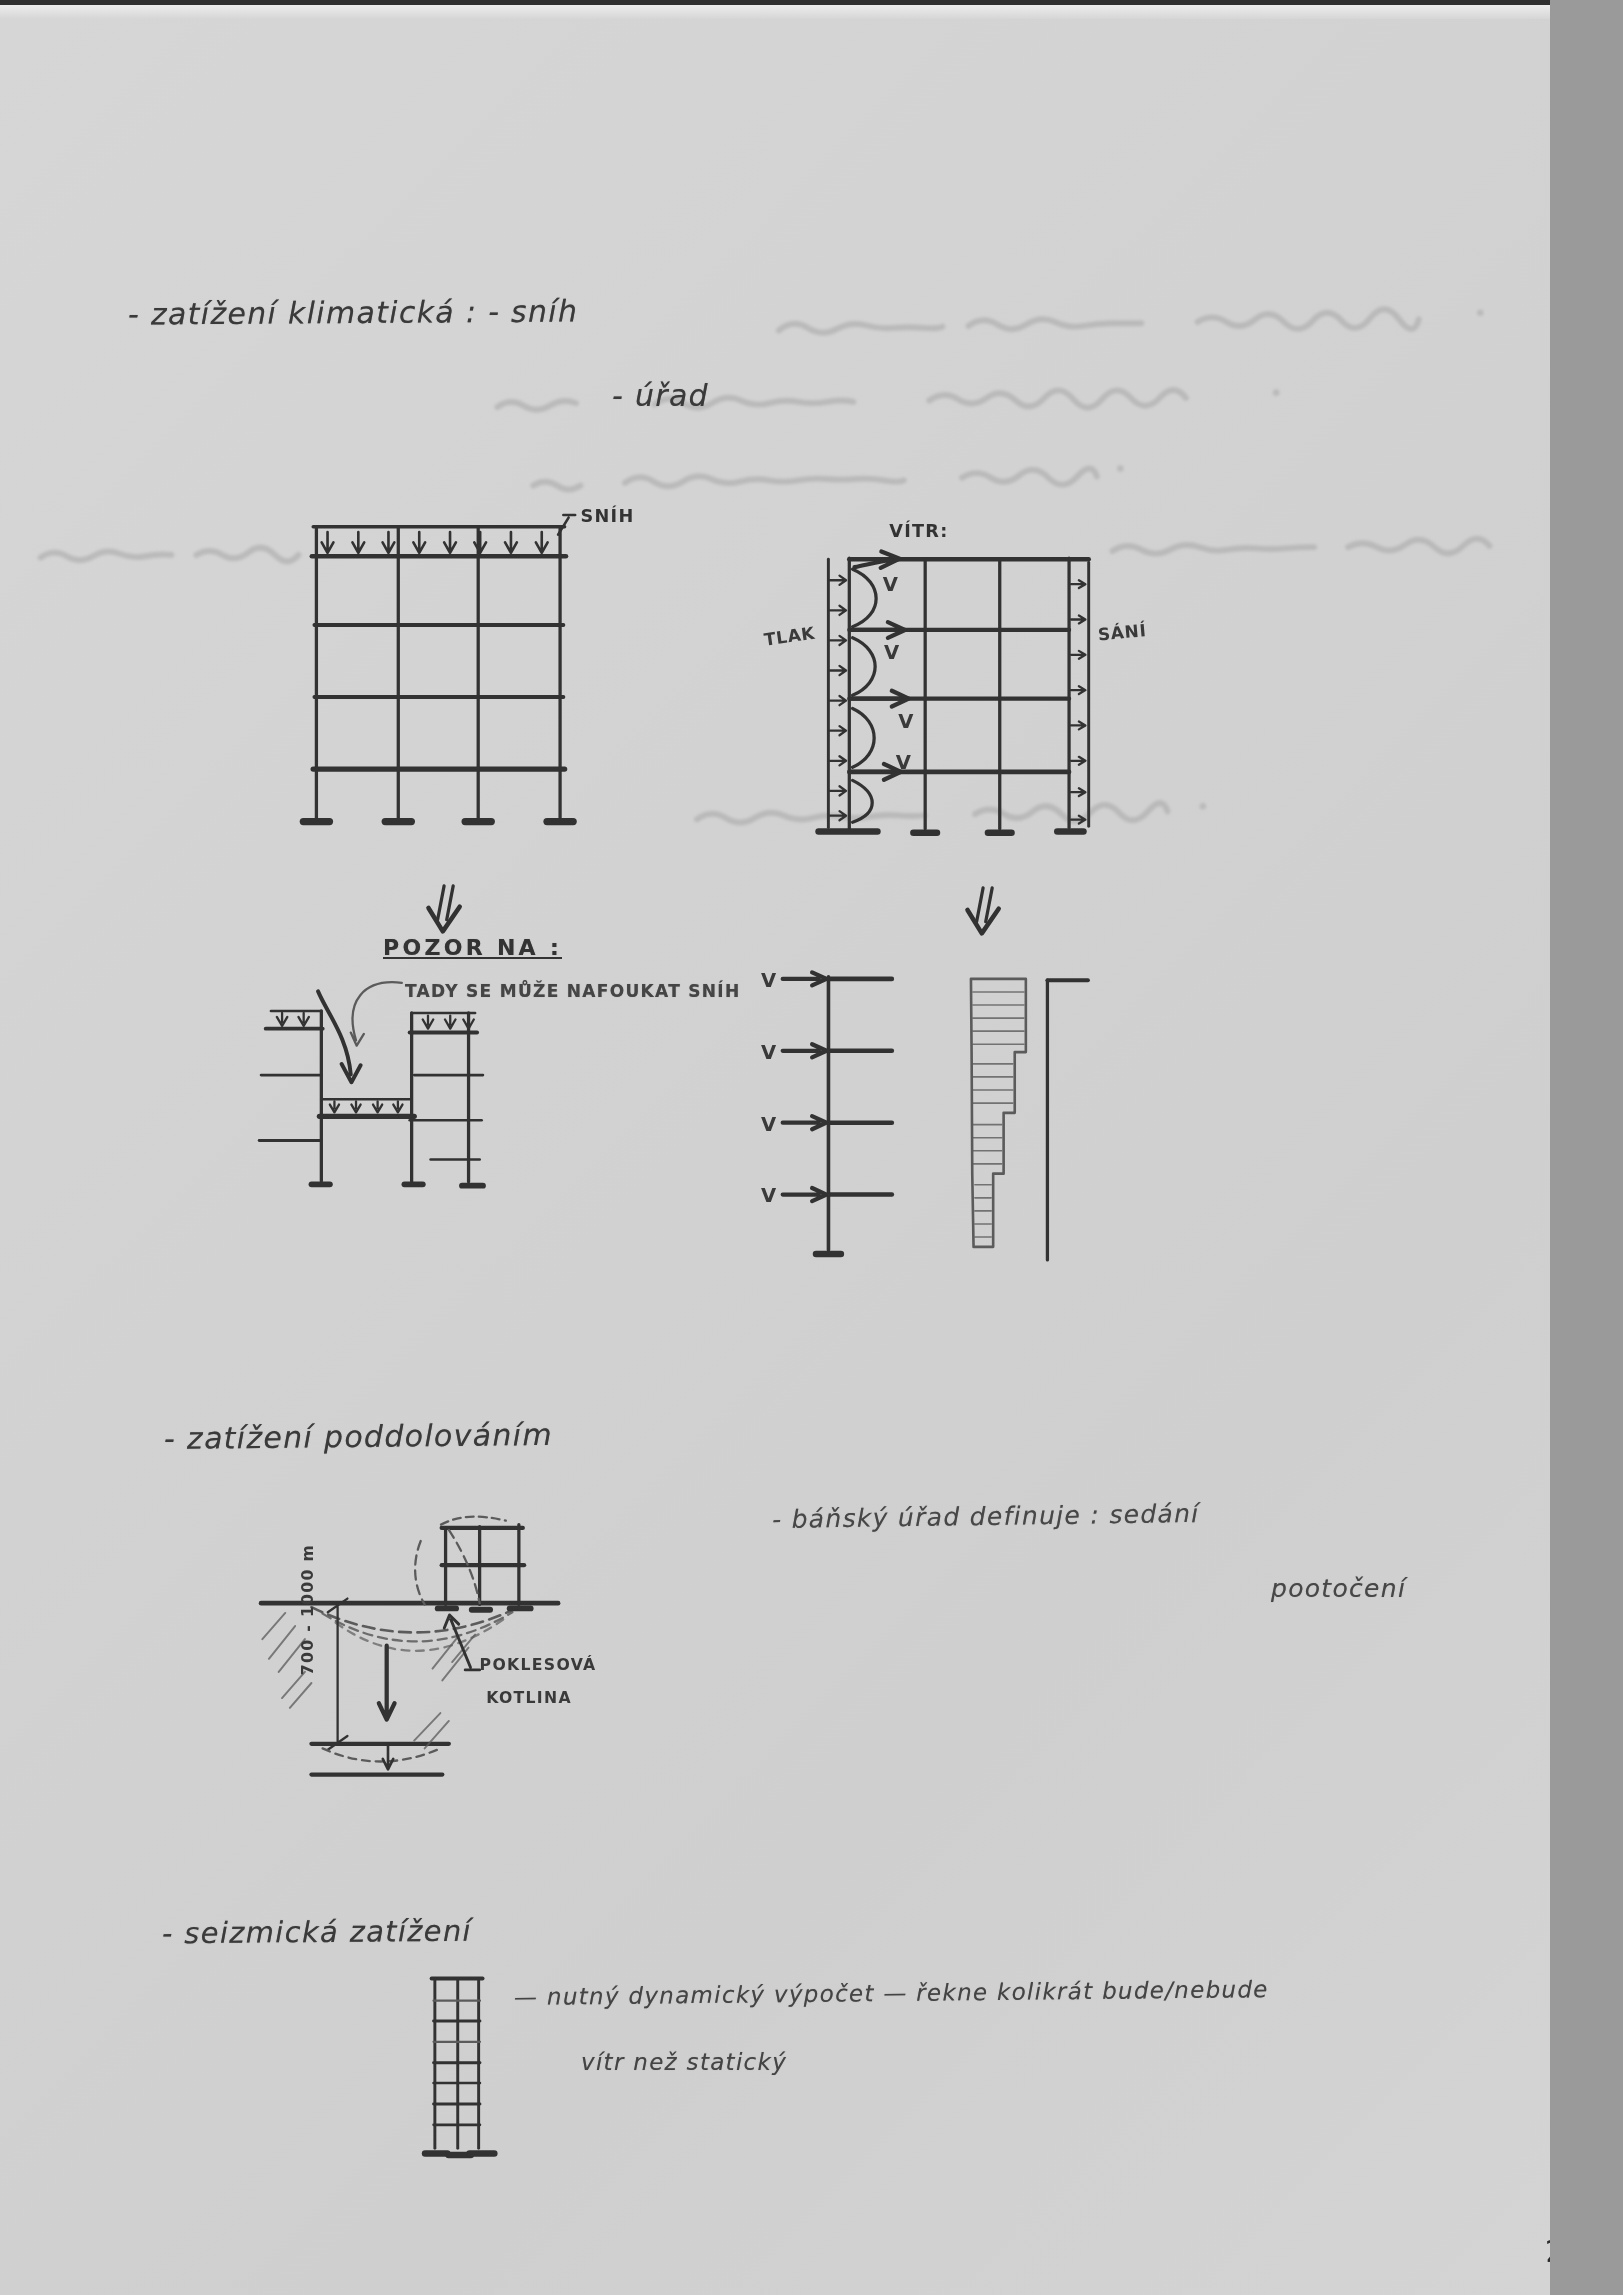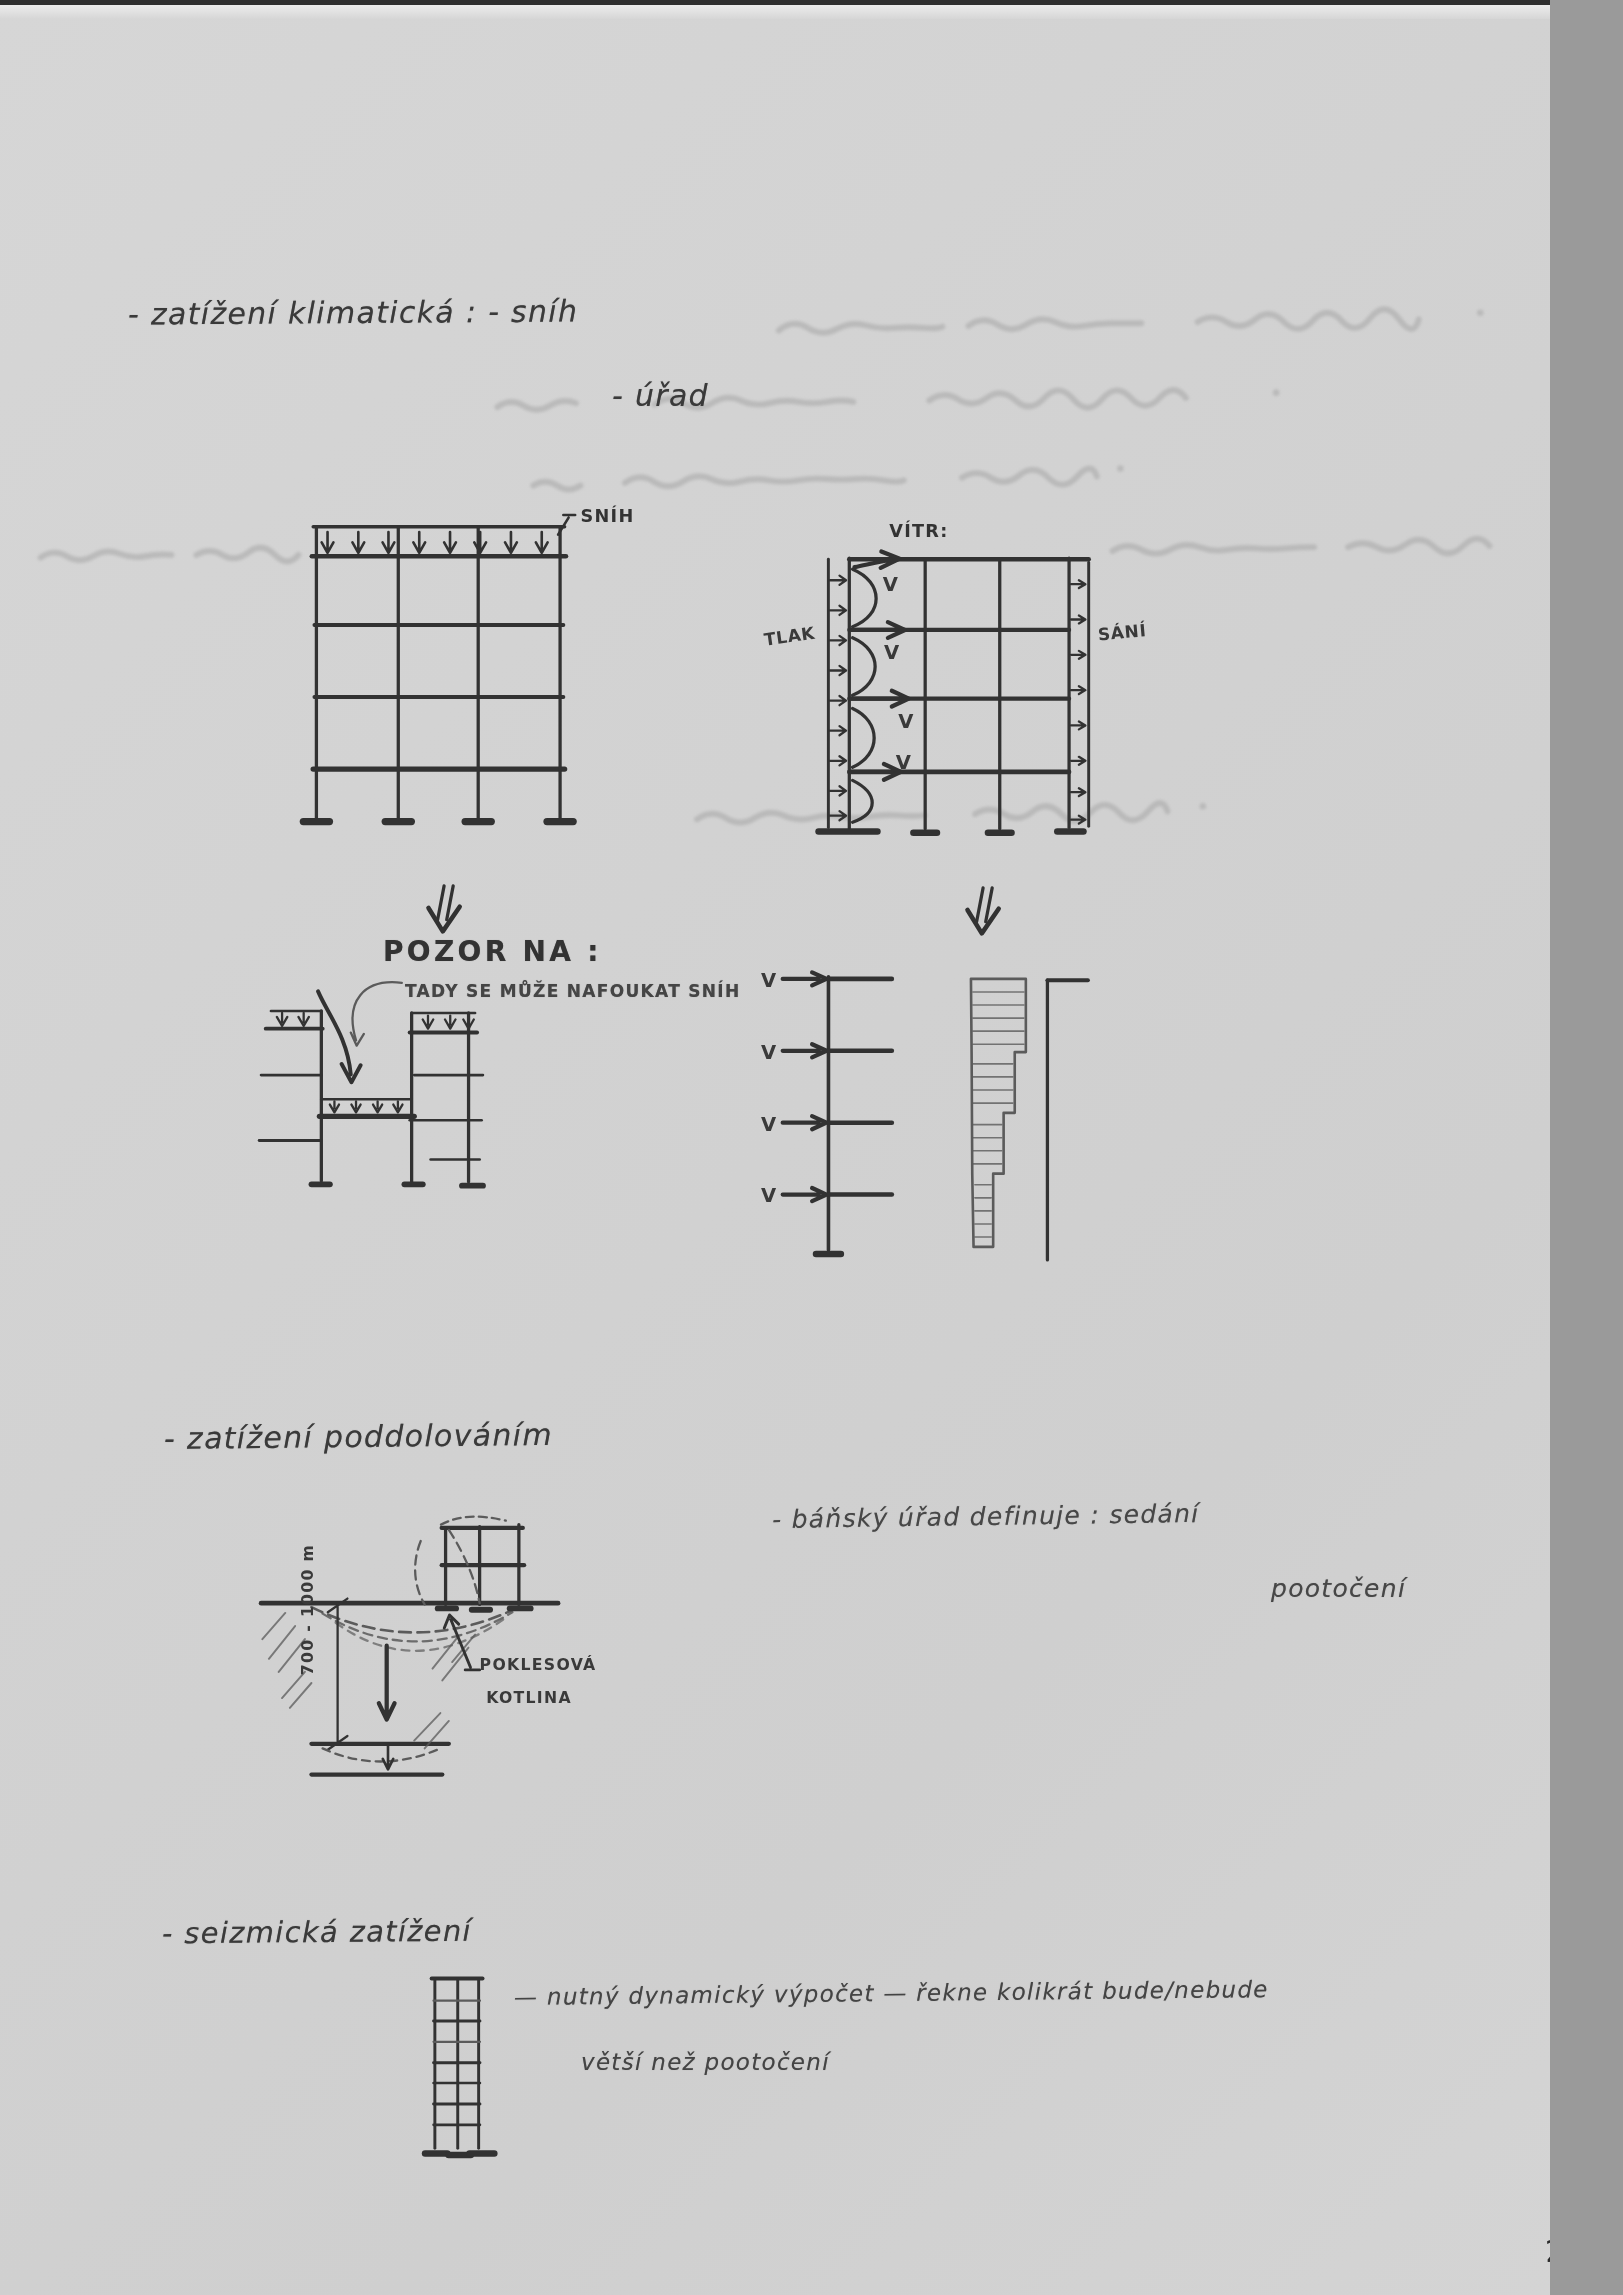--- a/index.html
+++ b/index.html
@@ -16,21 +16,21 @@
     text-shadow:0 0 0.7px rgba(50,50,50,.55);white-space:nowrap;
   }
   .h-main{font-size:30px;}
   .h-sub{font-size:29px;}
   .note-cursive{font-size:25px;color:#474747;text-shadow:0 0 0.7px rgba(70,70,70,.5);}
   .seis-cursive{font-size:23px;color:#444;text-shadow:0 0 0.7px rgba(70,70,70,.5);}
   .blockcaps{
     font-weight:bold;color:#333;letter-spacing:2px;white-space:nowrap;
     text-shadow:0 0 0.7px rgba(40,40,40,.5);
   }
-  .pozor{font-size:28px;letter-spacing:3.3px;}
+  .pozor{font-size:22px;letter-spacing:3.3px;text-decoration:underline;}
   .tady{font-size:17px;letter-spacing:1.3px;color:#454545;}
   .pagenum{font-size:30px;color:#2b2b2b;letter-spacing:1.3px;transform:rotate(-2deg);}
   .ghost{position:absolute;inset:0;pointer-events:none;filter:blur(1.7px);opacity:.62;}
   svg{overflow:visible;}
   svg text{font-family:"DejaVu Sans",sans-serif;}
   .sk{stroke:#323232;stroke-linecap:round;stroke-linejoin:round;fill:none;}
   .pencil{stroke:#5b5b5b;}
 </style>
 </head>
 <body>
@@ -281,21 +281,21 @@
       </g>
       <path d="M 338 248 L 308 175 M 298 188 L 306 168 L 320 182 M 330 252 H 352" stroke-width="4.5"></path>
     </g>
     <text x="98" y="260" font-size="24" font-weight="bold" letter-spacing="2" fill="#3a3a3a" transform="rotate(-90 98 260)">700 - 1000 m</text>
     <text x="352" y="252" font-size="24" font-weight="bold" letter-spacing="2" fill="#3a3a3a">POKLESOVÁ</text>
     <text x="362" y="302" font-size="24" font-weight="bold" letter-spacing="2" fill="#3a3a3a">KOTLINA</text>
   </svg>
 
   <div class="abs cursive h-sub" style="left:162px;top:1915px;transform:rotate(-0.5deg);">- seizmická zatížení</div>
   <div class="abs cursive seis-cursive" style="left:514px;top:1980px;transform:rotate(-0.6deg);">— nutný dynamický výpočet — řekne kolikrát bude/nebude</div>
-  <div class="abs cursive seis-cursive" style="left:581px;top:2049px;">větší než pootočení</div>
+  <div class="abs cursive seis-cursive" style="left:581px;top:2049px;">vítr než statický</div>
 
   <svg class="abs" style="left:412px;top:1960px;" width="98" height="216" viewBox="0 0 150 330">
     <g class="sk">
       <path d="M 35 28 V 288" stroke-width="4.5"></path>
       <path d="M 70 28 V 288" stroke-width="4.5"></path>
       <path d="M 102 28 V 288" stroke-width="4.5"></path>
       <path d="M 30 28 H 108" stroke-width="6"></path>
       <path d="M 33 62 H 104" stroke-width="3.5" class="pencil"></path>
       <path d="M 33 93 H 104" stroke-width="4.5"></path>
       <path d="M 33 125 H 104" stroke-width="3.5" class="pencil"></path>

